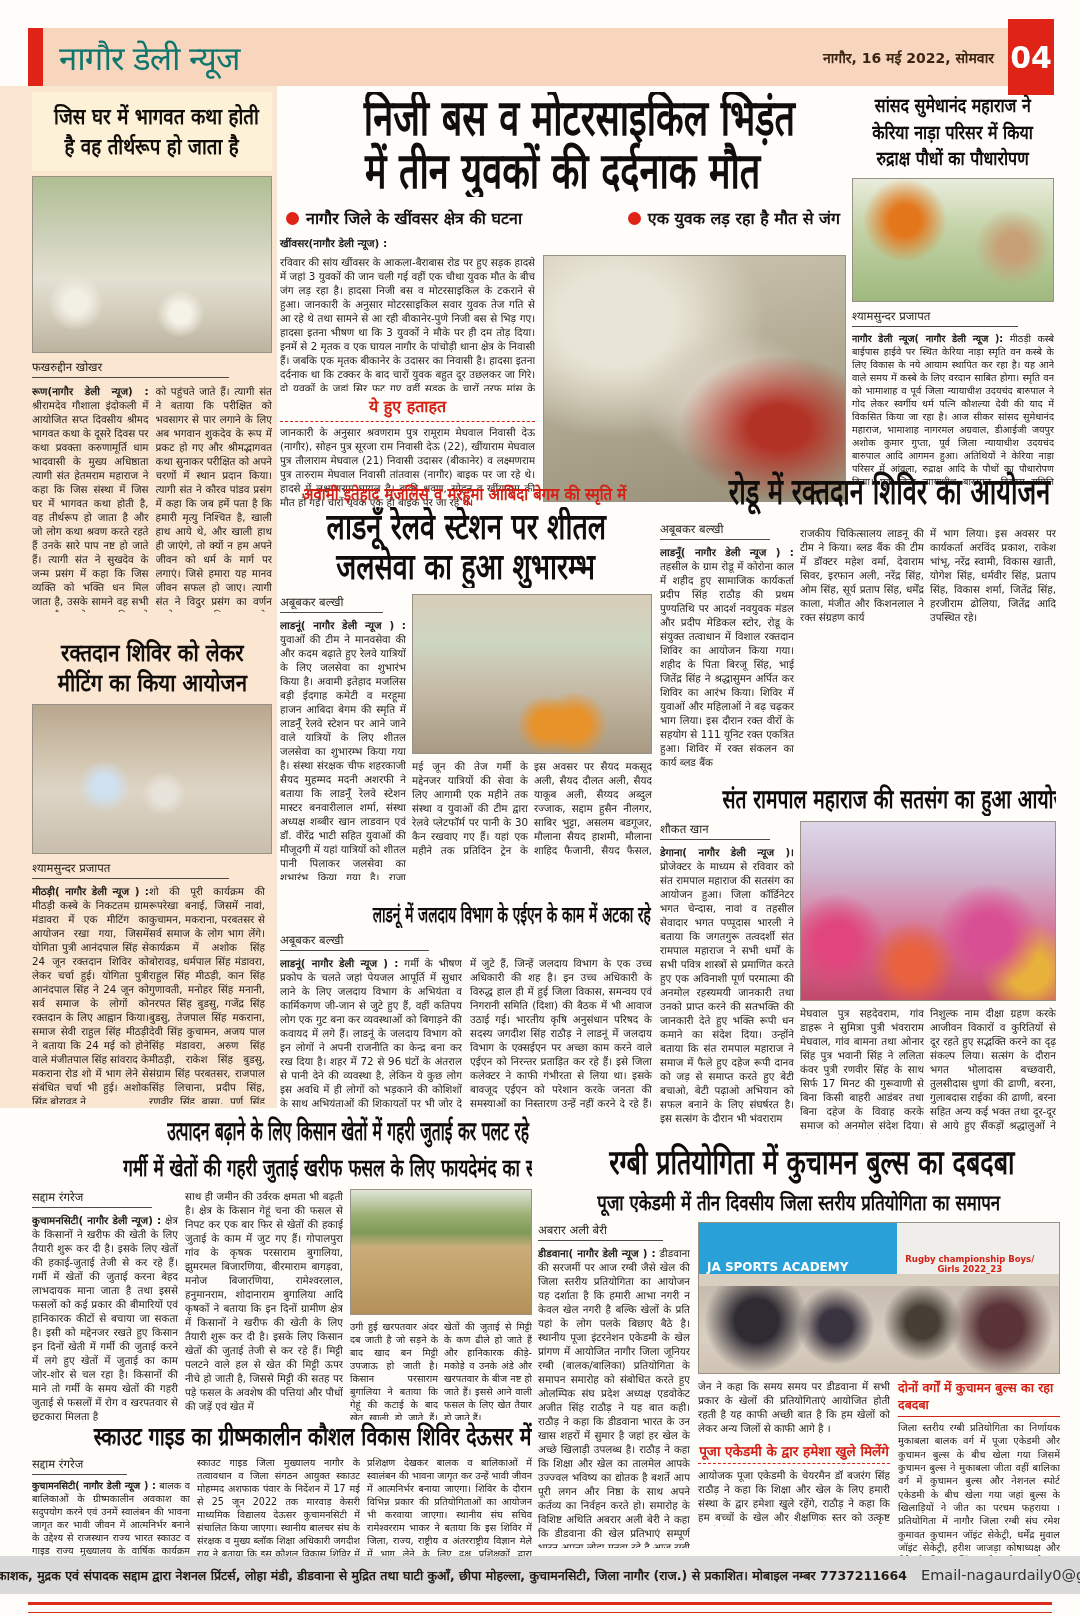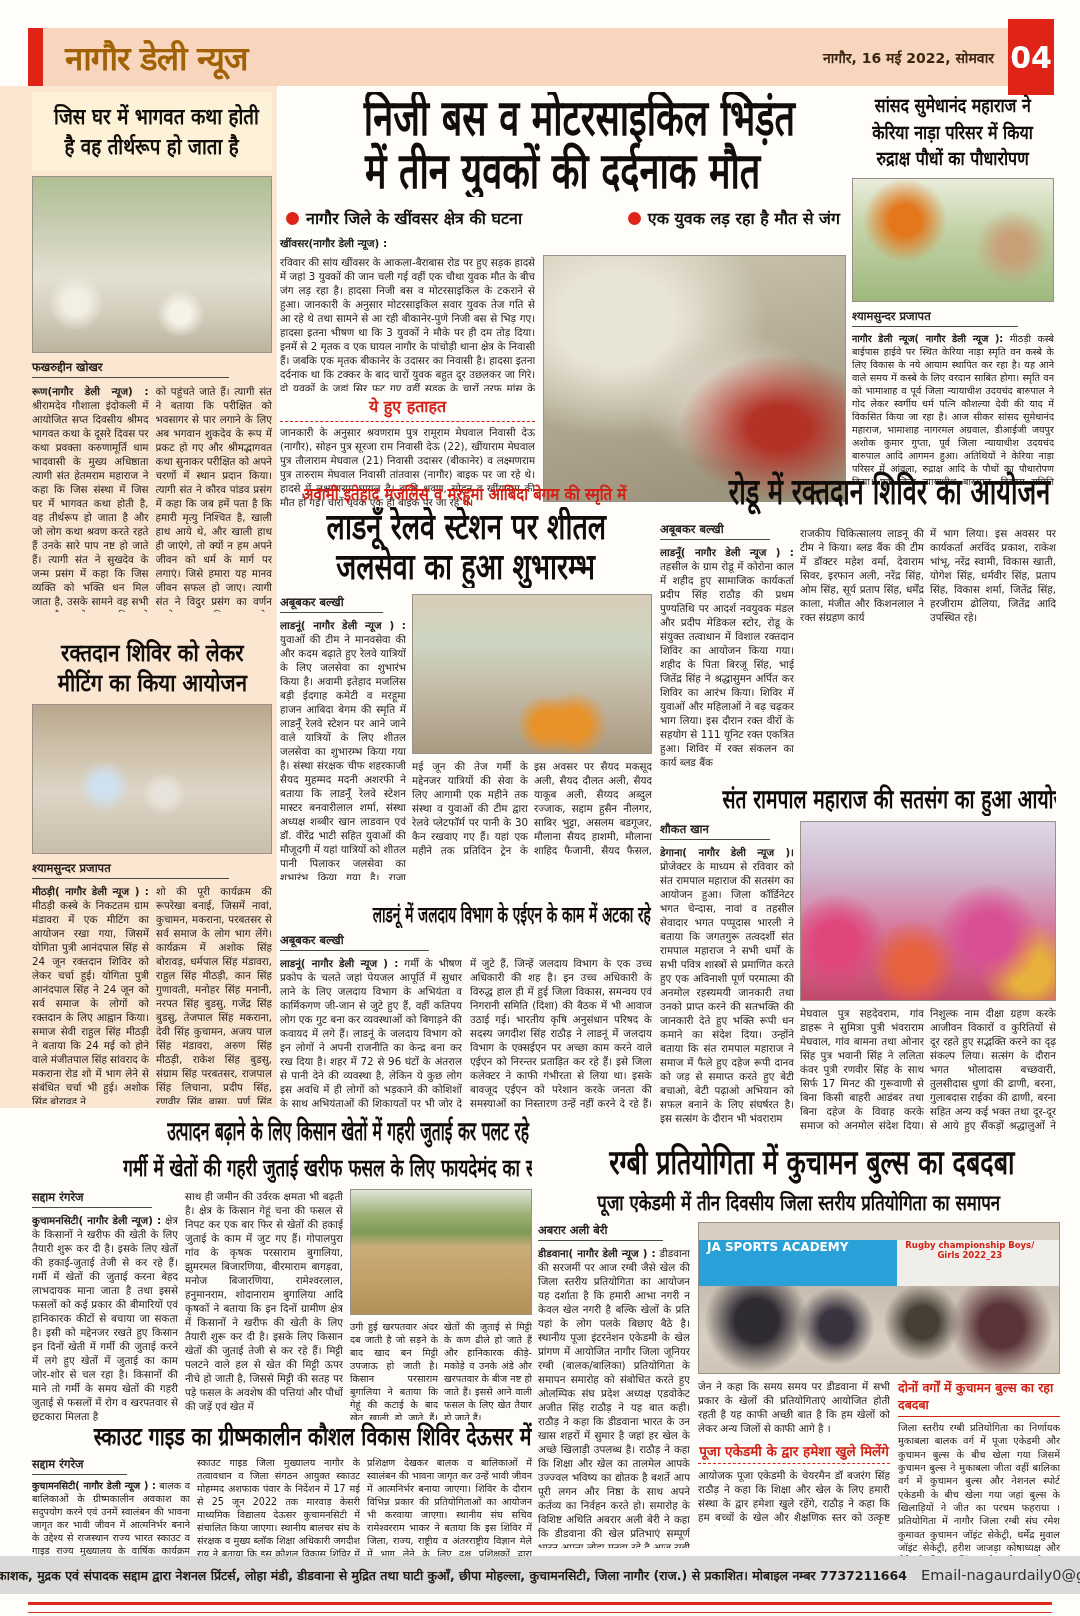--- a/index.html
+++ b/index.html
@@ -2,32 +2,32 @@
 <html><head>
 <meta charset="utf-8">
 <style>
   html,body{margin:0;padding:0;background:#ffffff;}
   .page{position:relative;width:1080px;height:1616px;background:#fffdf9;overflow:hidden;
         font-family:"DejaVu Sans","Liberation Sans",sans-serif;color:#1c1c1c;}
   
   .masthead{position:absolute;left:28px;top:28px;width:1026px;height:58px;background:#f8d6bd;
             display:flex;align-items:center;}
   .mast-accent{width:15px;height:58px;background:#df2317;}
-  .mast-title{font-size:33px;font-weight:700;color:#a16207;margin-left:22px;letter-spacing:-1px;}
+  .mast-title{font-size:33px;font-weight:400;color:#0f766e;margin-left:16px;letter-spacing:-1px;}
   .mast-spacer{flex:1;}
   .mast-date{font-size:14px;font-weight:bold;color:#3a2513;margin-right:14px;}
   .mast-pagenum{width:46px;height:76px;background:#df2317;color:#fff;font-size:30px;font-weight:900;
                 display:flex;align-items:center;justify-content:center;}
   
   .left-strip{position:absolute;left:0;top:86px;width:277px;height:1022px;background:#fbe6d2;}
   .art{position:absolute;}
   .hl{font-weight:900;color:#100d0b;text-align:center;overflow:hidden;}
   .hl-inner{display:inline-block;white-space:nowrap;transform-origin:50% 50%;}
   .kicker{color:#d42015;font-weight:bold;overflow:hidden;}
-  .byline{font-size:11.5px;font-weight:bold;color:#2c2520;padding-bottom:3px;margin-bottom:5px;
+  .byline{font-size:11.5px;font-weight:normal;color:#2c2520;padding-bottom:3px;margin-bottom:5px;
           border-bottom:1.6px solid #4a4a4a;width:82%;}
   .body{font-size:10.3px;line-height:1.36;text-align:justify;color:#24201d;overflow:hidden;}
   .dateline{font-weight:bold;}
   .cols{display:flex;}
   .photo{position:relative;overflow:hidden;border:1px solid #9a9186;}
   .redrule{border-bottom:1.5px dashed #d42015;}
   
   #art-bhagwat{left:32px;top:92px;width:240px;}
   #bhagwat-hlbox{background:#fdf2d7;padding:10px 4px;}
   #bhagwat-hlbox .hl{font-size:22px;line-height:1.35;}
@@ -153,22 +153,22 @@
   #art-rugby{left:538px;top:1138px;width:522px;}
   #rugby-hl{font-size:34px;}
   #rugby-hl .hl-inner{transform:scaleX(0.74);}
   #rugby-subhl{font-size:21px;font-weight:900;margin-top:4px;}
   #rugby-subhl .hl-inner{transform:scaleX(0.80);}
   #rugby-row{gap:8px;margin-top:6px;}
   #rugby-col1{width:152px;}
   #rugby-col1 .body{height:302px;}
   #rugby-right{width:362px;}
   #ph-rugby{height:150px;background:#d9cfc0;}
-  .rugby-band{position:absolute;top:17px;left:0;width:100%;height:34%;
-      background:linear-gradient(90deg,#29a0d8 0 55%,#efeeea 55% 100%);display:flex;align-items:flex-start;}
+  .rugby-band{position:absolute;top:0;left:0;width:100%;height:34%;
+      background:linear-gradient(90deg,#29a0d8 0 55%,#efeeea 55% 100%);display:flex;align-items:flex-end;}
   .rugby-band-left{color:#ffffff;font-weight:900;font-size:12px;margin-left:8px;width:52%;}
   .rugby-band-right{color:#d42015;font-weight:bold;font-size:8.5px;line-height:1.2;width:42%;text-align:center;}
   .rugby-crowd{position:absolute;bottom:0;left:0;width:100%;height:58%;background:
       radial-gradient(circle at 16% 40%,#2f2b33 0 7%,rgba(0,0,0,0) 17%),
       radial-gradient(circle at 38% 46%,#3a3440 0 7%,rgba(0,0,0,0) 17%),
       radial-gradient(circle at 62% 42%,#473f35 0 7%,rgba(0,0,0,0) 17%),
       radial-gradient(circle at 84% 46%,#5a3438 0 7%,rgba(0,0,0,0) 17%),
       linear-gradient(180deg,#c6bbae 0%,#d9cfc2 60%,#cfc3b4 100%);}
   #rugby-undercols{gap:8px;margin-top:5px;}
   #rugby-col2{width:192px;}
@@ -312,21 +312,21 @@
   <div class="art" id="art-meeting" style="left:32px;top:638px;width:240px;">
     <div class="hl" style="font-size:24px;line-height:1.25;">
       <span class="hl-inner" style="transform:scaleX(0.85);">रक्तदान शिविर को लेकर</span><br>
       <span class="hl-inner" style="transform:scaleX(0.85);">मीटिंग का किया आयोजन</span>
     </div>
     <div class="photo" style="height:148px;margin-top:6px;background:
         radial-gradient(circle at 30% 55%,#cfe0ee 0 6%,rgba(0,0,0,0) 14%),
         radial-gradient(circle at 55% 60%,#e8e3da 0 6%,rgba(0,0,0,0) 14%),
         linear-gradient(180deg,#b9a78e 0%,#cfc2ac 32%,#ded5c6 58%,#c9beac 100%);"></div>
     <div class="byline" style="margin-top:6px;">श्यामसुन्दर प्रजापत</div>
-    <div class="cols" style="gap:7px;">
+    <div class="cols" style="">
       <div class="body" style="width:117px;height:220px;"><b class="dateline">मीठड़ी( नागौर डेली न्यूज ) :</b> <span>मीठड़ी कस्बे के निकटतम ग्राम मंडावरा में एक मीटिंग का आयोजन रखा गया, जिसमें योगिता पुत्री आनंदपाल सिंह से 24 जून रक्तदान शिविर को लेकर चर्चा हुई। योगिता पुत्री आनंदपाल सिंह ने 24 जून को सर्व समाज के लोगों को रक्तदान के लिए आह्वान किया। समाज सेवी राहुल सिंह मीठड़ी ने बताया कि 24 मई को होने वाले मंजीतपाल सिंह सांवराद के मकराना रोड शो में भाग लेने से संबंधित चर्चा भी हुई। अशोक सिंह बोरावड ने</span></div>
       <div class="body" style="width:116px;height:220px;">शो की पूरी कार्यक्रम की रूपरेखा बनाई, जिसमें नावां, कुचामन, मकराना, परबतसर से सर्व समाज के लोग भाग लेंगे। कार्यक्रम में अशोक सिंह बोरावड़, धर्मपाल सिंह मंडावरा, राहुल सिंह मीठड़ी, कान सिंह गुणावती, मनोहर सिंह मनानी, नरपत सिंह बुडसु, गजेंद्र सिंह बुडसु, तेजपाल सिंह मकराना, देवी सिंह कुचामन, अजय पाल सिंह मंडावरा, अरुण सिंह मीठड़ी, राकेश सिंह बुडसु, संग्राम सिंह परबतसर, राजपाल सिंह लिचाना, प्रदीप सिंह, रणवीर सिंह बासा, पूर्ण सिंह मनाना सहित अन्य समाज बंधु मौजूद थे।</div>
     </div>
   </div>
 
   <div class="art" id="art-satsang">
     <div class="hl" id="satsang-hl"><span class="hl-inner">संत रामपाल महाराज की सतसंग का हुआ आयोजन</span></div>
     <div class="cols" id="satsang-row">
       <div id="satsang-col1">
         <div class="byline">शौकत खान</div>

